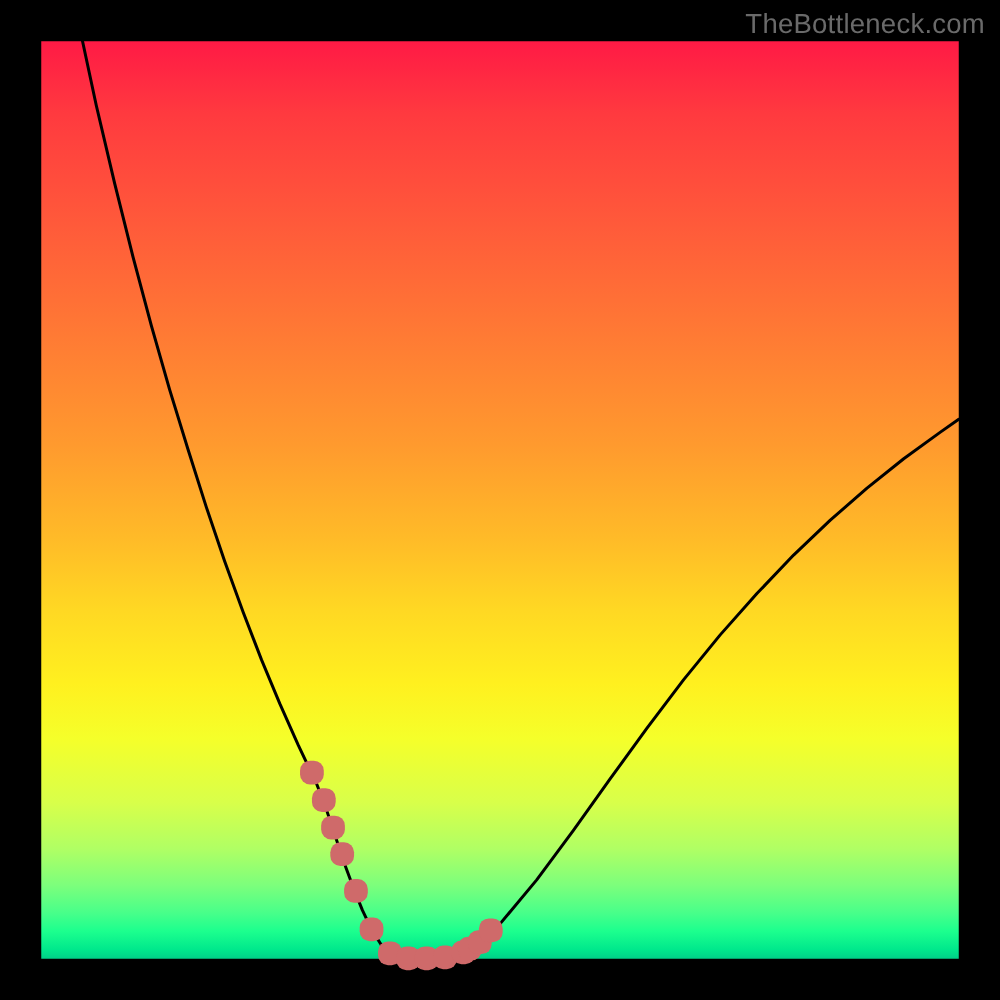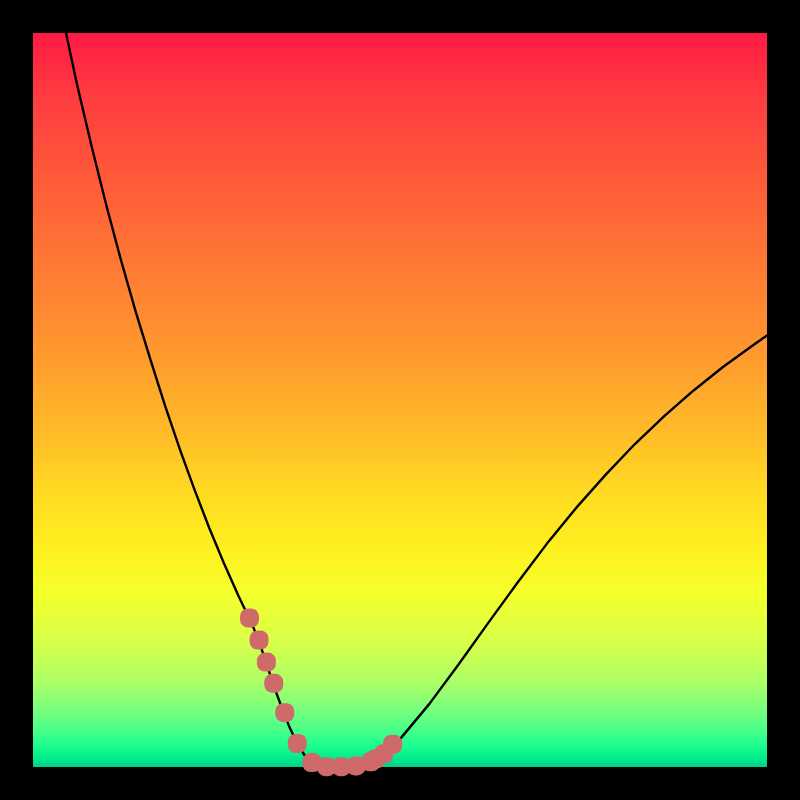--- a/index.html
+++ b/index.html
@@ -61,20 +61,21 @@
     width: 734px;
     height: 734px;
     overflow: visible;
   }
 </style>
 </head>
 <body>
 
 <div class="frame">
 
+  <div class="watermark">TheBottleneck.com</div>
 
   <div class="plot-area"></div>
 
   <svg class="overlay" viewBox="0 0 734 734">
     <path id="curve-path" fill="none" stroke="#000000" stroke-width="2.4" stroke-linejoin="round" stroke-linecap="round" d="M33.03 0.00 L44.04 51.38 L58.72 113.77 L73.40 172.49 L88.08 227.54 L102.76 278.92 L117.44 326.63 L132.12 372.87 L146.80 416.18 L161.48 456.55 L176.16 494.72 L190.84 529.95 L205.52 562.98 L220.20 593.81 L227.54 612.89 L234.88 634.91 L242.22 656.93 L249.56 676.75 L256.90 695.10 L264.24 710.51 L271.58 722.26 L278.92 729.60 L286.26 732.90 L293.60 733.63 L308.28 733.63 L322.96 732.90 L337.64 728.86 L352.32 720.05 L367.00 706.11 L396.36 670.88 L425.72 631.24 L455.08 590.14 L484.44 549.77 L513.80 510.86 L543.16 474.90 L572.52 441.87 L601.88 411.04 L631.24 383.15 L660.60 357.46 L689.96 333.97 L719.32 312.68 L734.00 302.41"></path>
     <g id="marker-group">
         <rect x="207.03" y="575.50" width="19" height="19" rx="8" ry="8" fill="#cf6a6a"></rect>
         <rect x="216.57" y="597.52" width="19" height="19" rx="8" ry="8" fill="#cf6a6a"></rect>
         <rect x="223.91" y="619.54" width="19" height="19" rx="8" ry="8" fill="#cf6a6a"></rect>
         <rect x="231.25" y="640.82" width="19" height="19" rx="8" ry="8" fill="#cf6a6a"></rect>

